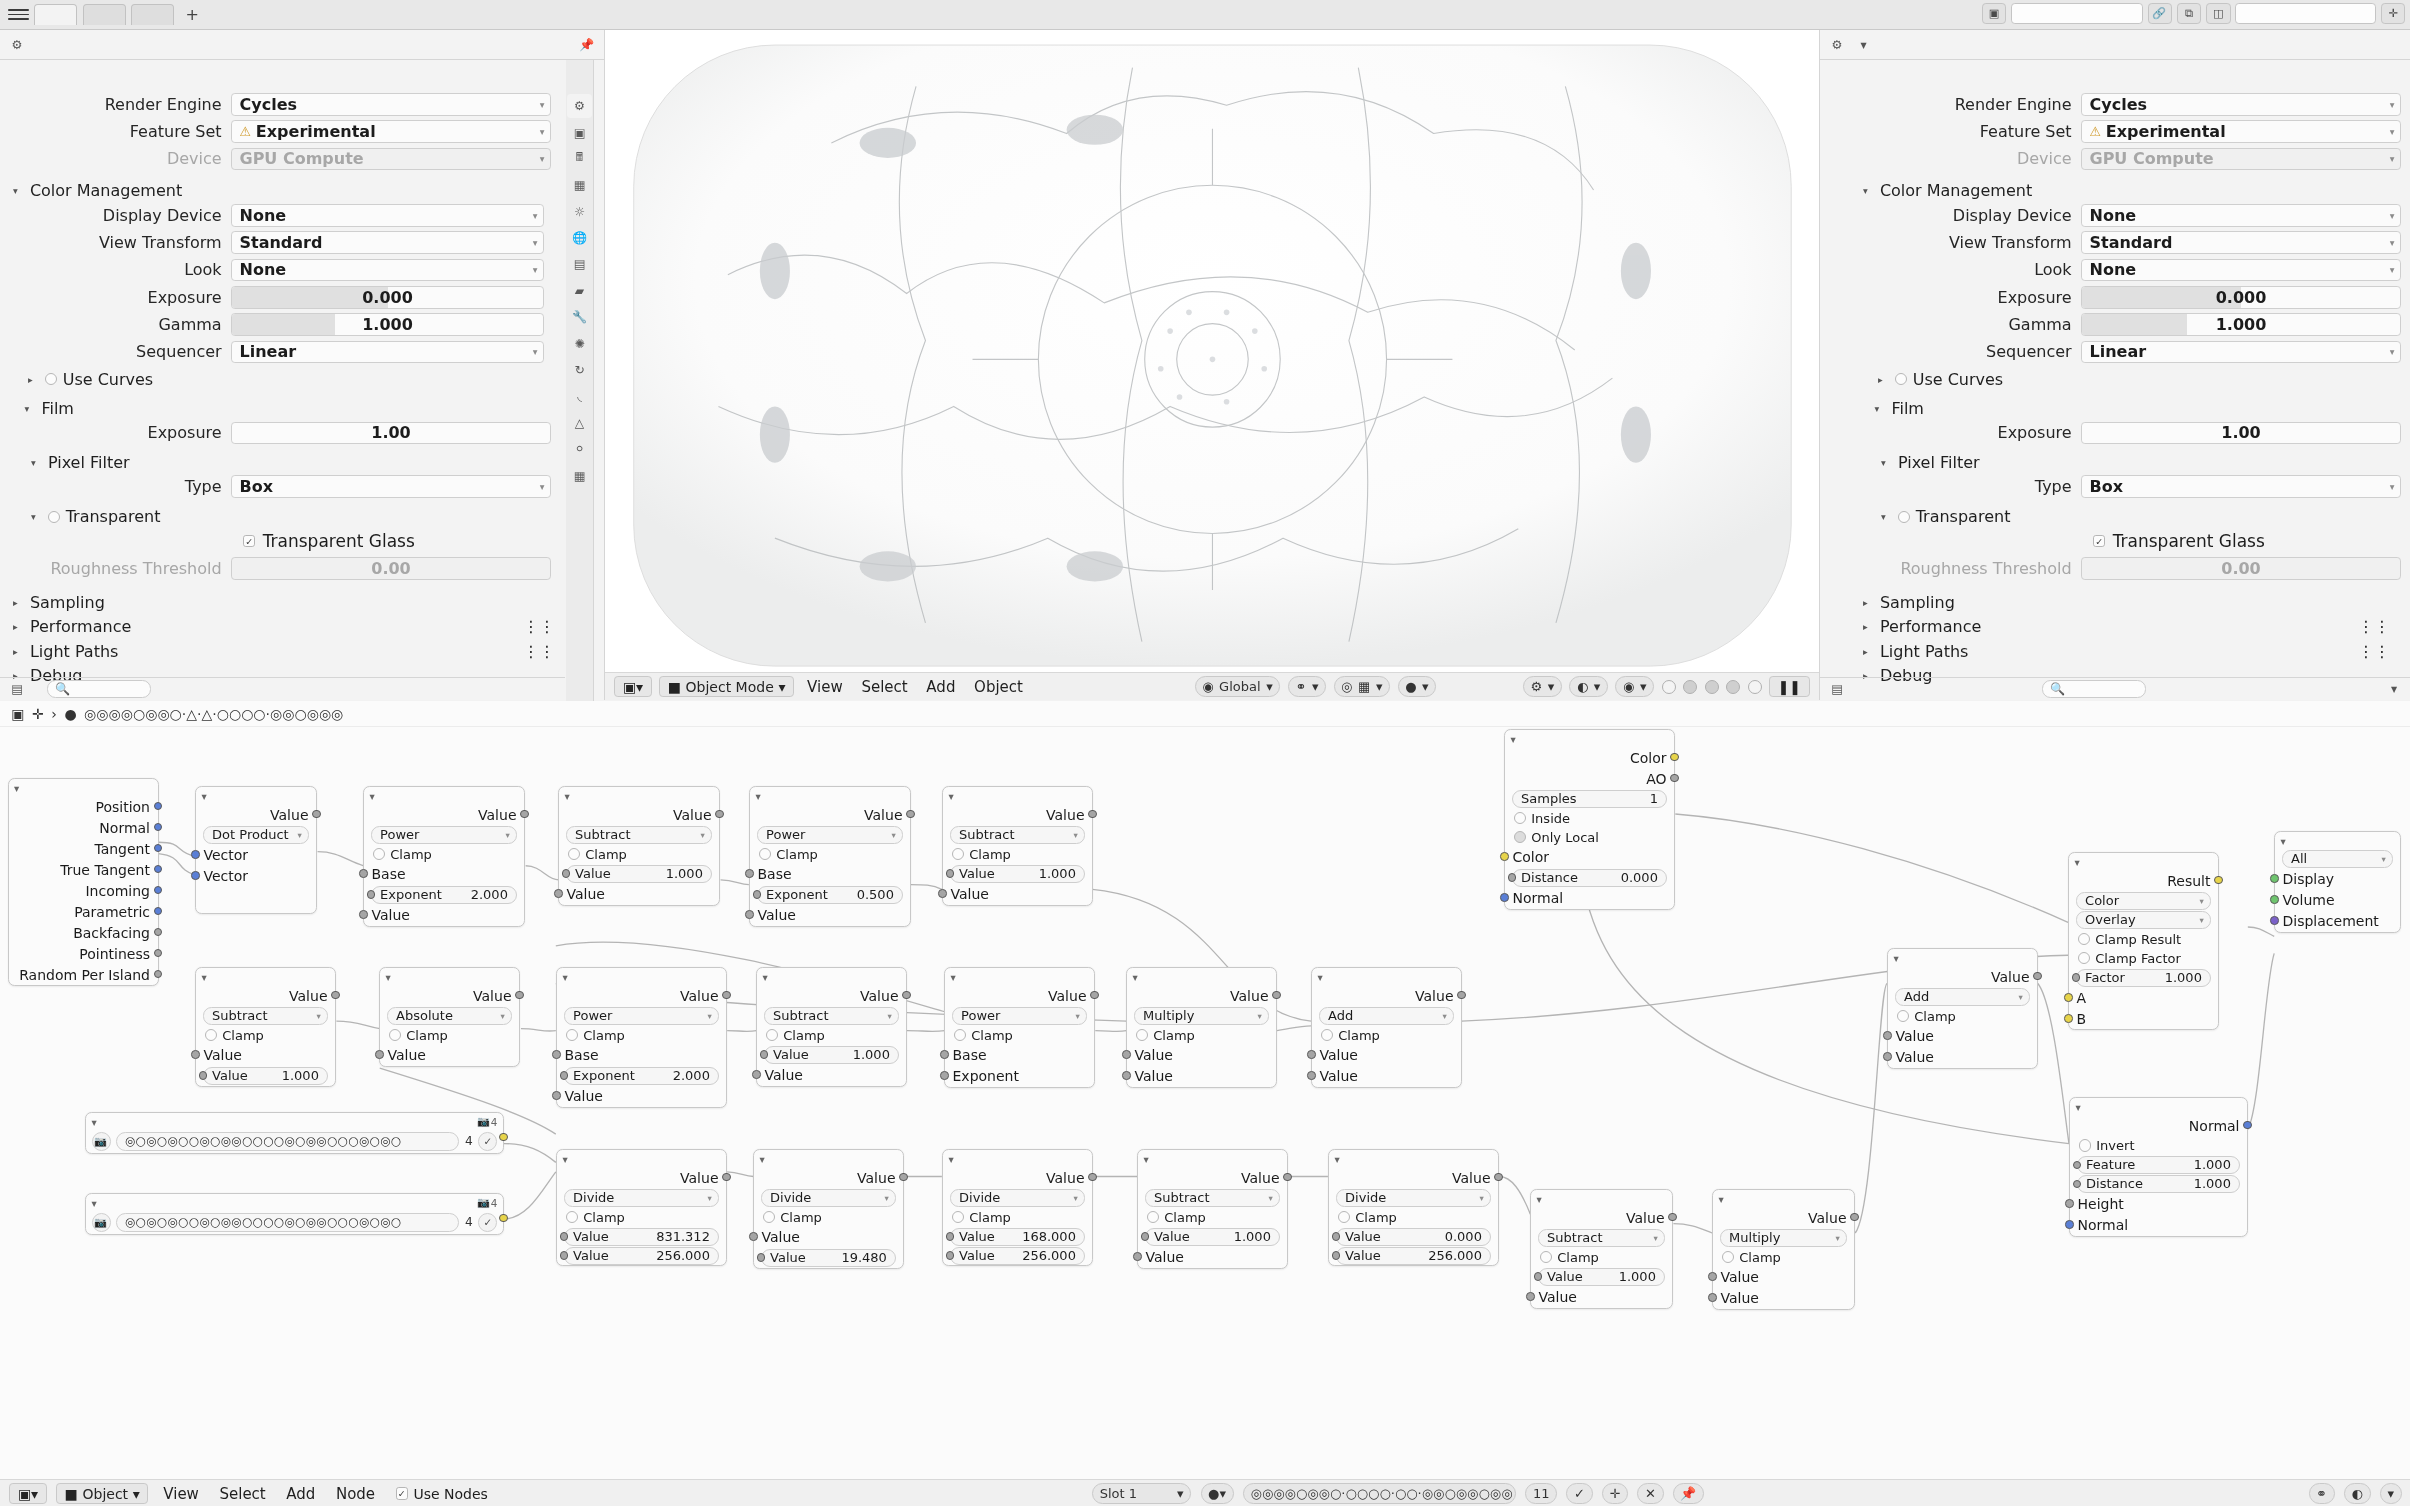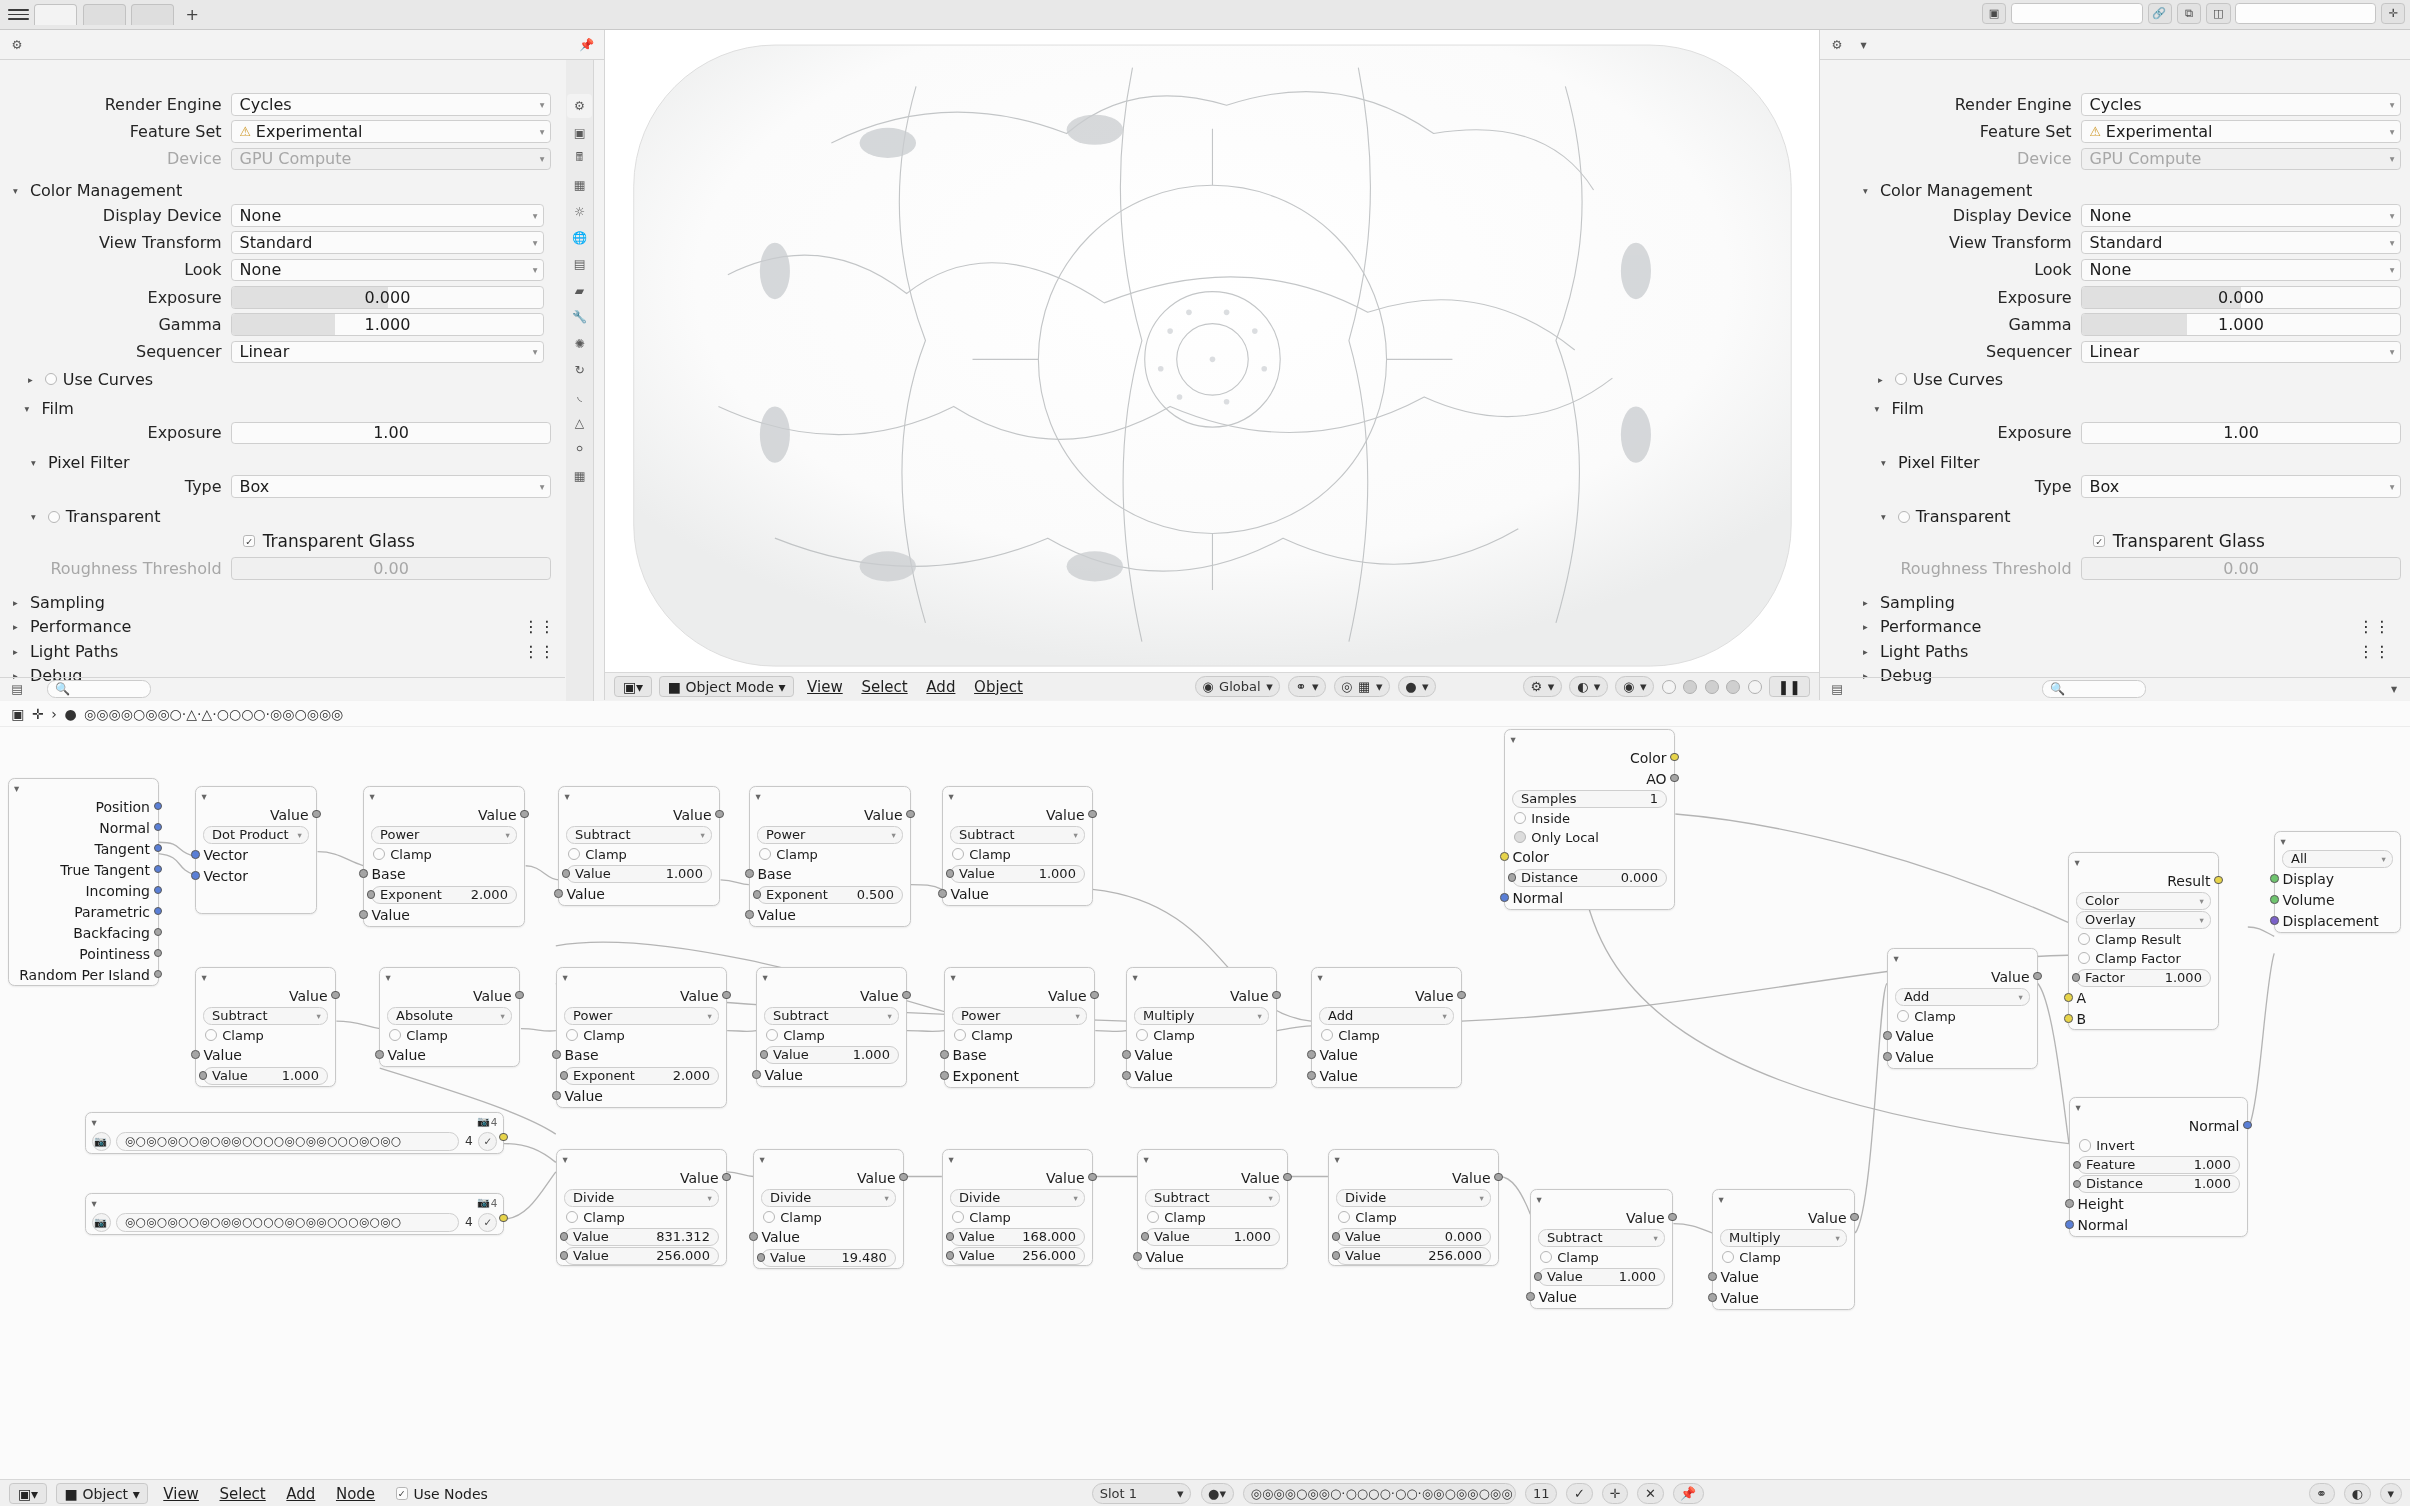--- a/index.html
+++ b/index.html
@@ -35,21 +35,21 @@
             display:flex; align-items:center; justify-content:center; font-size:11.3px; color:#4a4a4a; }
 
   
   .props { background:#f3f3f3; }
   .props-head { height:30px; border-bottom:0.9px solid #d5d5d5; display:flex; align-items:center; padding:0 7.5px; gap:7.5px;}
   .icon-btn { width:19px; height:19px; display:flex; align-items:center; justify-content:center; color:#555; font-size:12.2px;}
   .row { display:flex; align-items:center; height:24.5px; margin-bottom:2.8px; }
   .lbl { text-align:right; padding-right:9.4px; color:#262626; font-size:16px; white-space:nowrap; }
   .fld {
     height:22.6px; background:#fbfbfb; border:0.9px solid #cfcfcf; border-radius:3.8px;
-    display:flex; align-items:center; padding:0 7.5px; font-size:16px; color:#1c1c1c; position:relative;
+    display:flex; align-items:center; padding:0 7.5px; font-size:16px; color:#1c1c1c; position:relative;font-weight:bold;
   }
   .fld.dim { color:#a7a7a7; background:#f0f0f0; }
   .fld .caret { position:absolute; right:5.6px; color:#8b8b8b; font-size:9.4px; }
   .fld.slider { justify-content:center; }
   .fld.slider .bar { position:absolute; left:0; top:0; bottom:0; background:#e0e0e0; border-radius:2.8px 0 0 2.8px; }
   .fld.slider span { position:relative; z-index:2; }
   .sect { display:flex; align-items:center; height:24.5px; gap:5.6px; font-size:16px; color:#1f1f1f; }
   .tri { font-size:9.4px; color:#555; width:11.3px; display:inline-block; }
   .warn { color:#d09a2a; font-size:13px; margin-right:4.7px; }
   .chk { width:12.2px; height:12.2px; border:0.9px solid #b6b6b6; border-radius:2.8px; background:#fcfcfc;
@@ -64,21 +64,21 @@
                display:flex; align-items:center; padding:0 7.5px; font-size:12.2px; color:#8a8a8a; }
 
   
   #viewport { left:605px; top:30px; width:1214px; height:670px; background:#ffffff; overflow:hidden; }
   #vp-footer {
     position:absolute; left:0; bottom:0; width:100%; height:28px; background:#f0f0f0;
     border-top:0.9px solid #d8d8d8; display:flex; align-items:center; gap:7.5px; padding:0 9.4px; font-size:15px;
   }
   .vbtn { height:21px; background:#e7e7e7; border:0.9px solid #c9c9c9; border-radius:3.8px;
           display:flex; align-items:center; gap:4.7px; padding:0 7.5px; font-size:14px; color:#242424;}
-  .vtext { font-size:15px; color:#1f1f1f; padding:0 5.6px;text-decoration:underline; }
+  .vtext { font-size:15px; color:#1f1f1f; padding:0 5.6px; }
   .vpill { height:21px; background:#e7e7e7; border:0.9px solid #c9c9c9; border-radius:10.4px;
            display:flex; align-items:center; padding:0 6.6px; gap:5.6px; font-size:13px; color:#333; }
   .circ { width:14px; height:14px; border-radius:50%; border:0.9px solid #b0b0b0; background:#f4f4f4; }
   .circ.on { background:#cfcfcf; }
 
   
   #nodeeditor { left:0; top:701px; width:2411px; height:806px; background:#fbfbfb; }
   #ne-breadcrumb { position:absolute; left:0; top:0; width:100%; height:26px;
                    display:flex; align-items:center; gap:7.5px; padding:0 11.3px; font-size:14px; color:#333;
                    border-bottom:0.9px solid #ececec; }

